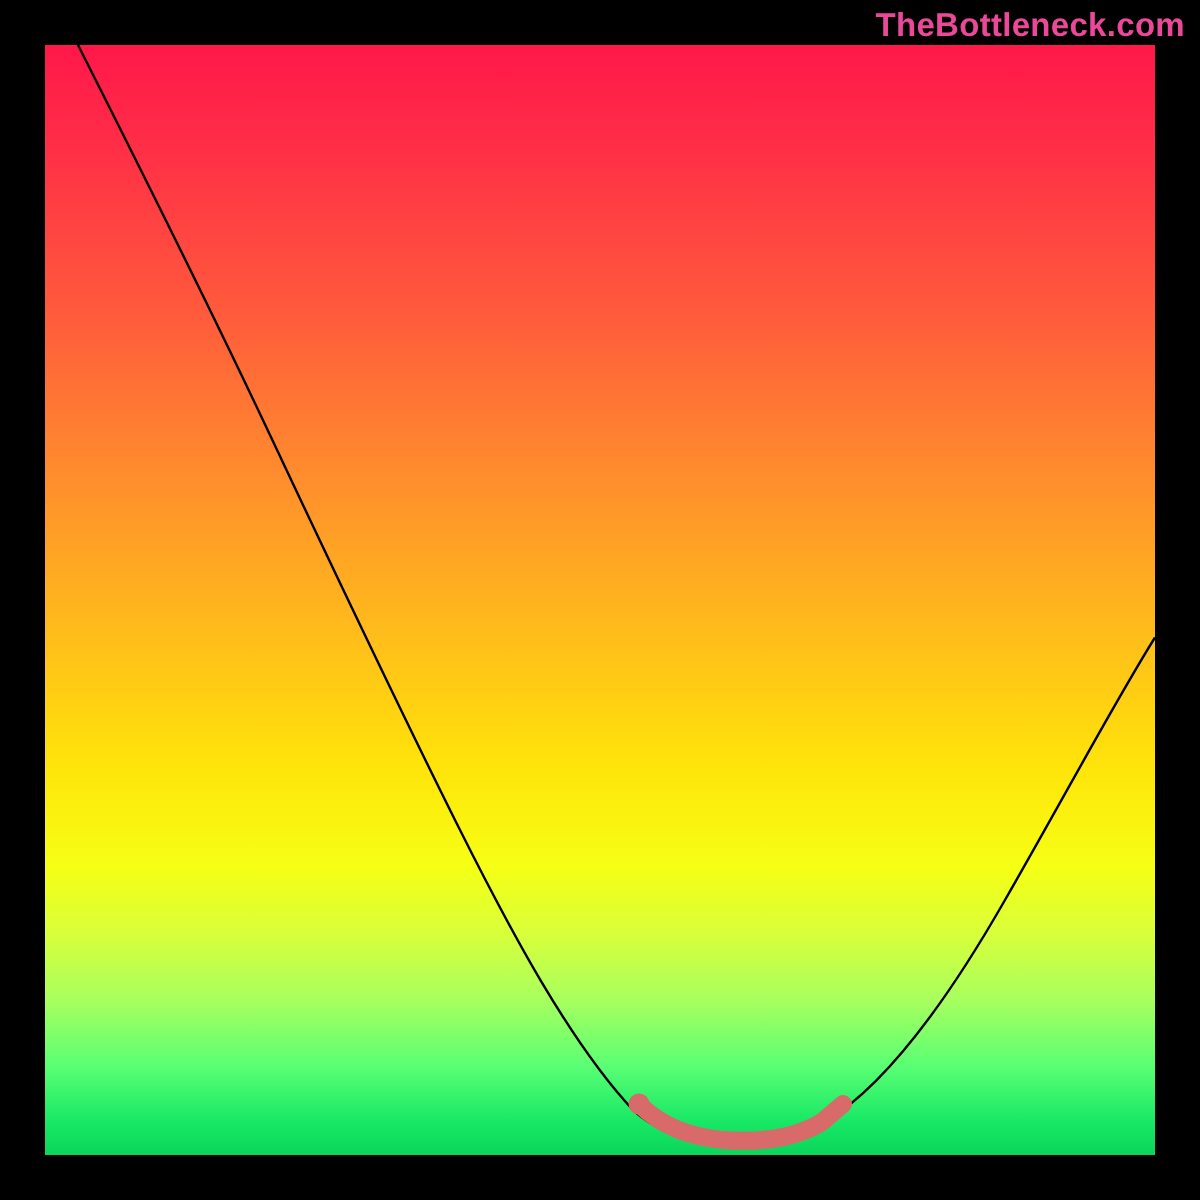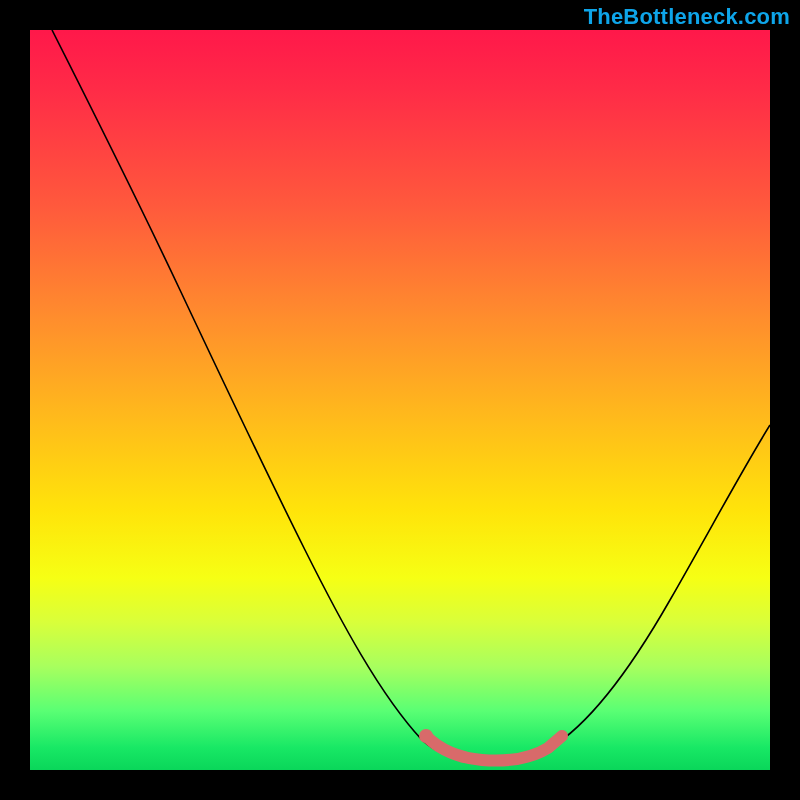--- a/index.html
+++ b/index.html
@@ -14,21 +14,21 @@
   .frame {
     position: relative;
     width: 800px;
     height: 800px;
     background: #000;
   }
   .watermark {
     position: absolute;
     top: 4px;
     right: 10px;
-    color: #0ea5e9;
+    color: #ec4899;
     font-size: 22px;
     font-weight: 600;
     letter-spacing: 0.2px;
     z-index: 10;
     user-select: none;
   }
   .plot-area {
     position: absolute;
     left: 30px;
     top: 30px;

